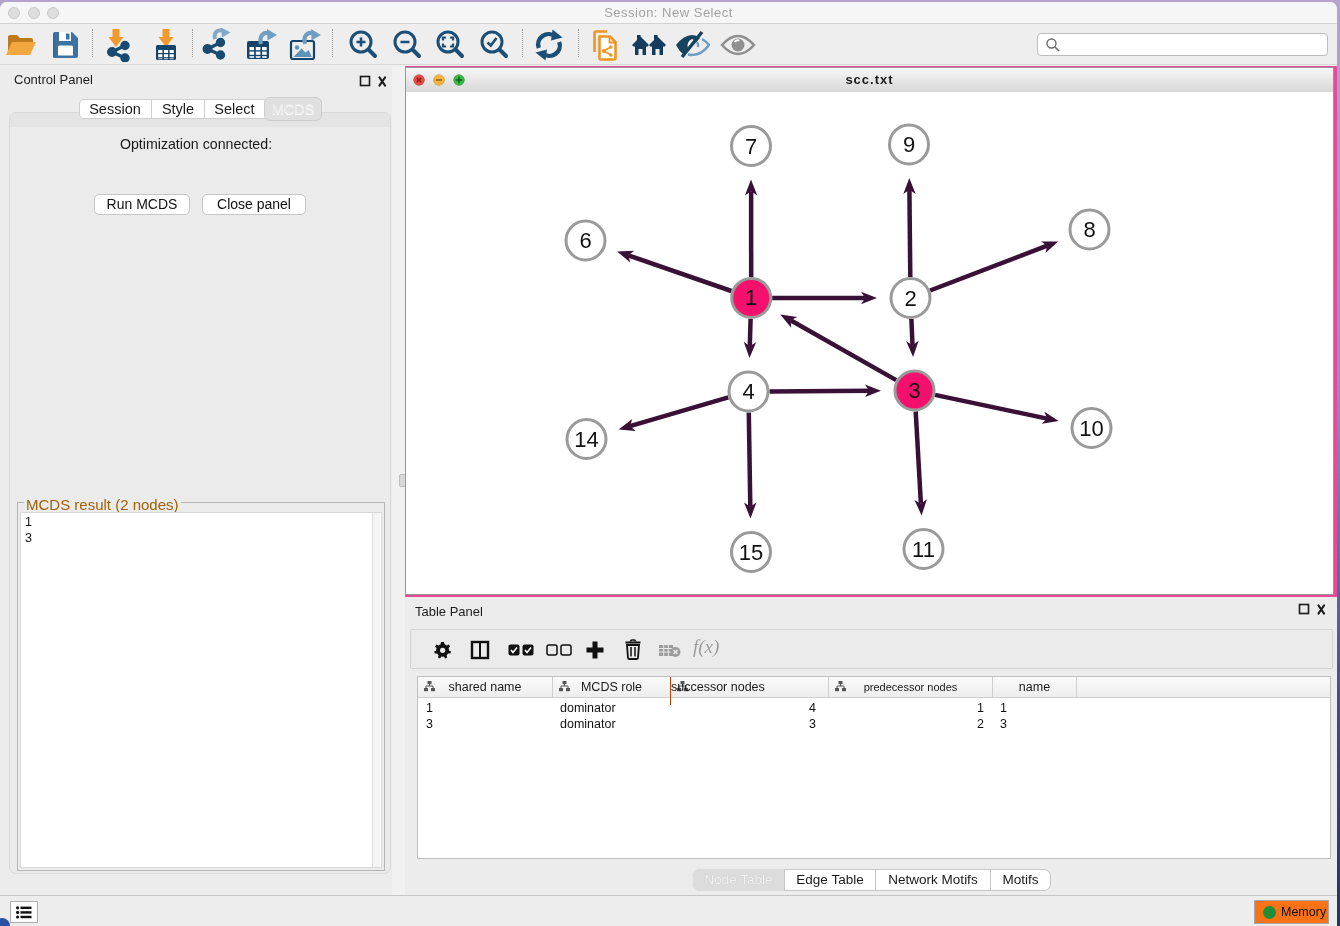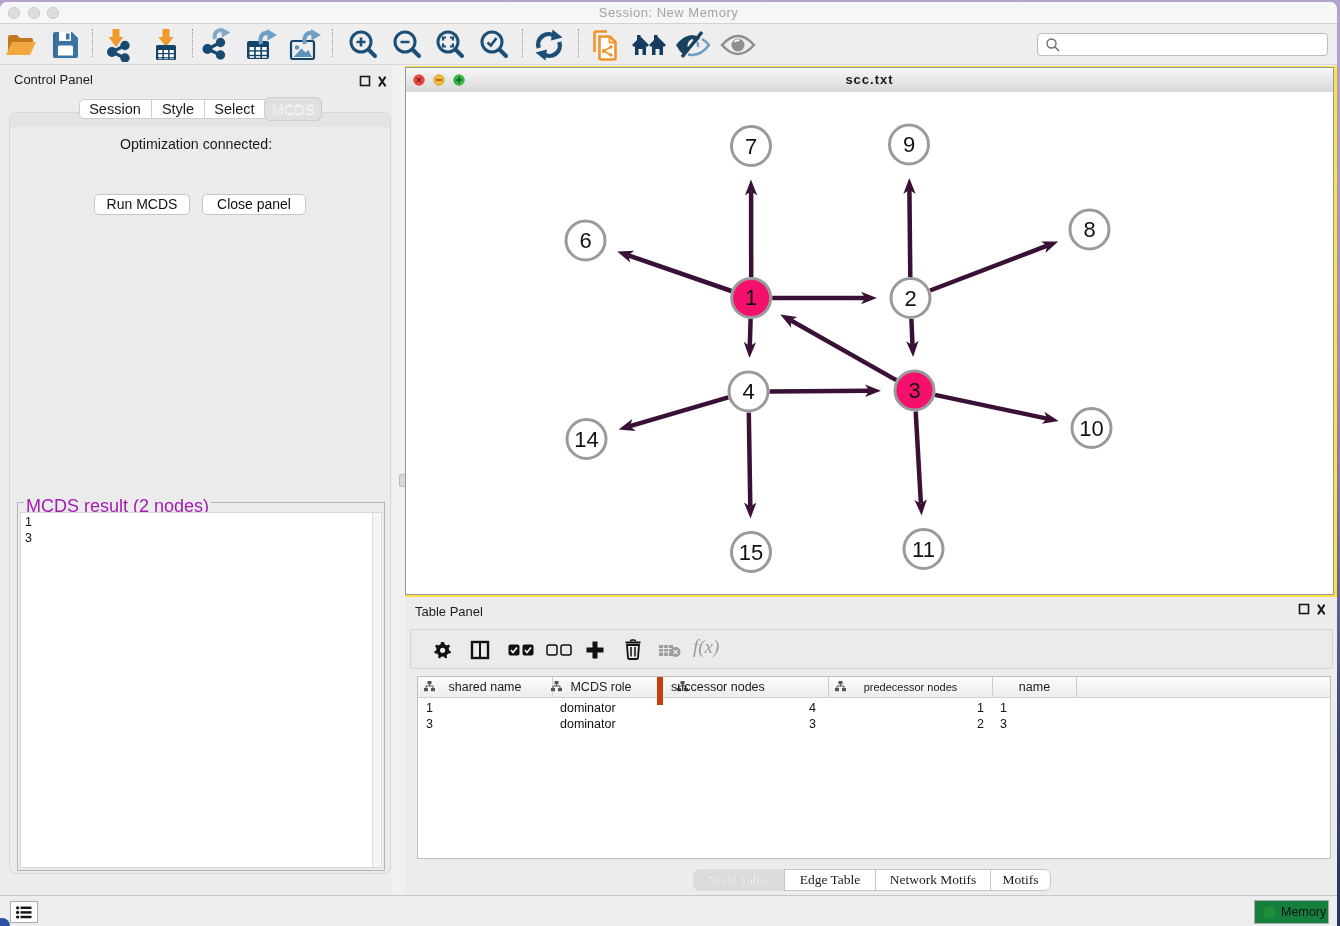--- a/index.html
+++ b/index.html
@@ -19,21 +19,21 @@
 #toolbar{position:absolute;left:0;top:22px;width:100%;height:40px;background:#eeeeee;
   border-bottom:1px solid #d8d8d8;}
 .ticon{position:absolute;top:4px;}
 .tsep{position:absolute;top:5px;height:28px;width:0;border-left:1px dotted #9a9a9a;}
 #searchbox{position:absolute;left:1037px;top:9px;width:289px;height:21px;background:#ffffff;
   border:1px solid #bcbcbc;border-radius:4px;}
 
 #controlpanel{position:absolute;left:0;top:64px;width:392px;height:829px;background:#ececec;}
 #cp-title{position:absolute;left:14px;top:6px;font-size:13px;color:#1d1d1d;}
 #splitter{position:absolute;left:392px;top:64px;width:13px;height:829px;background:#f1f1f1;}
-#rightside{position:absolute;left:405px;top:64px;width:932px;height:829px;background:#fde047;}
+#rightside{position:absolute;left:405px;top:64px;width:932px;height:829px;background:#ec4899;}
 
 #sccwin{position:absolute;left:0;top:1px;width:927px;height:526px;background:#ffffff;
   border:1px solid #979797;}
 #scc-titlebar{position:absolute;left:0;top:0;width:100%;height:24px;
   background:linear-gradient(180deg,#f7f7f7,#e9e9e9 45%,#d8d8d8);border-bottom:1px solid #ababab;}
 #scc-title{position:absolute;left:0;top:0;width:100%;text-align:center;font-size:13px;letter-spacing:1px;
   font-weight:bold;color:#1a1a1a;line-height:24px;}
 .mtl{position:absolute;top:6px;width:12px;height:12px;border-radius:50%;box-sizing:border-box;}
 #scc-canvas{position:absolute;left:0;top:24px;width:927px;height:502px;background:#ffffff;}
 
@@ -41,33 +41,33 @@
 #tp-title{position:absolute;left:10px;top:7px;font-size:13px;color:#1d1d1d;}
 #tp-toolbar{position:absolute;left:5px;top:32px;width:921px;height:38px;background:#ebebeb;
   border:1px solid #d4d4d4;border-radius:2px;}
 #tp-table{position:absolute;left:12px;top:79px;width:914px;height:183px;background:#ffffff;
   border:1px solid #bfbfbf;box-sizing:border-box;}
 
 #statusbar{position:absolute;left:0;top:893px;width:1337px;height:33px;background:#ededed;
   border-top:1px solid #c6c6c6;}
 .cptab{top:33px;height:20px;font-size:14.5px;line-height:20px;text-align:center;color:#1a1a1a;box-sizing:border-box;}
 .cpbtn{height:21px;background:#ffffff;border:1px solid #c6c6c6;border-radius:5px;box-sizing:border-box;font-size:14px;line-height:19px;text-align:center;color:#111;}
-.btab{top:272px;height:22px;font-size:13.5px;line-height:22px;text-align:center;color:#1a1a1a;box-sizing:border-box;font-family:Liberation Serif, serif;}
+.btab{top:272px;height:22px;font-size:13.5px;line-height:22px;text-align:center;color:#1a1a1a;box-sizing:border-box;}
 
 .abs{position:absolute;}
 </style>
 </head>
 <body>
 <div id="win">
 
 <div id="titlebar">
   <div class="tl" style="left:8px;"></div>
   <div class="tl" style="left:28px;"></div>
   <div class="tl" style="left:47px;"></div>
-  <div id="title-text">Session: New Memory</div>
+  <div id="title-text">Session: New Select</div>
 </div>
 
 <div id="toolbar">
 
   <svg class="ticon" style="left:4px;" width="34" height="34" viewBox="0 0 34 34">
     <path d="M4 26 L4 9 Q4 7 6 7 L13 7 L16 10 L27 10 Q29 10 29 12 L29 14 Z" fill="#bf7a1e"></path>
     <path d="M2 27 L8 14 L32 14 L26 27 Z" fill="#f2a73f"></path>
   </svg>
 
   <svg class="ticon" style="left:48px;" width="34" height="34" viewBox="0 0 34 34">
@@ -247,21 +247,21 @@
 
   <div class="abs" style="left:9px;top:46px;width:382px;height:762px;background:#ebebeb;border:1px solid #d8d8d8;border-radius:7px;box-sizing:border-box;">
     <div style="height:14px;background:#e4e4e4;border-radius:7px 7px 0 0;"></div>
   </div>
   <div class="abs" style="left:0;top:70px;width:392px;text-align:center;font-size:14.2px;color:#1a1a1a;">Optimization connected:</div>
 
   <div class="abs cpbtn" style="left:94px;top:128px;width:96px;">Run MCDS</div>
   <div class="abs cpbtn" style="left:202px;top:128px;width:104px;">Close panel</div>
 
   <div class="abs" style="left:17px;top:436px;width:368px;height:369px;border:1px solid #b5b5b5;box-sizing:border-box;">
-    <div style="position:absolute;left:6px;top:-7px;background:#ebebeb;padding:0 2px;font-size:18px;color:#a21caf;">MCDS result (2 nodes)</div>
+    <div style="position:absolute;left:6px;top:-7px;background:#ebebeb;padding:0 2px;font-size:15px;color:#a16207;">MCDS result (2 nodes)</div>
     <div style="position:absolute;left:2px;top:9px;right:2px;bottom:2px;background:#ffffff;border:1px solid #d8d8d8;">
       <div style="position:absolute;left:4px;top:1px;font-size:12.5px;line-height:16px;color:#111;">1<br>3</div>
       <div style="position:absolute;right:1px;top:0;bottom:0;width:7px;background:#f4f4f4;border-left:1px solid #e0e0e0;"></div>
     </div>
   </div>
 </div>
 <div id="splitter">
   <div class="abs" style="left:7px;top:408px;width:9px;height:11px;background:#d8d8d8;border:1px solid #bdbdbd;border-radius:2px;"></div>
 </div>
 
@@ -407,21 +407,21 @@
 <svg width="11" height="11" viewBox="0 0 11 11" style="position:absolute;left:6px;top:4px;">
               <g fill="#555">
                 <rect x="3.5" y="0" width="4" height="3.2"></rect>
                 <rect x="0" y="7" width="4" height="3.2"></rect>
                 <rect x="7" y="7" width="4" height="3.2"></rect>
               </g>
               <path d="M5.5 3 V5 M2 7 V5 H9 V7" stroke="#555" stroke-width="1" fill="none"></path>
             </svg>
 <div style="position:absolute;left:0;top:0;width:100%;text-align:center;font-size:12.5px;line-height:20px;color:#1a1a1a;">shared name</div>
           </div>
-<div style="position:absolute;left:127px;top:0;width:118px;height:28px;border-right:6px solid #c2410c;box-sizing:border-box;">
+<div style="position:absolute;left:135px;top:0;width:118px;height:28px;border-right:1px solid #c2410c;box-sizing:border-box;">
 <svg width="11" height="11" viewBox="0 0 11 11" style="position:absolute;left:6px;top:4px;">
               <g fill="#555">
                 <rect x="3.5" y="0" width="4" height="3.2"></rect>
                 <rect x="0" y="7" width="4" height="3.2"></rect>
                 <rect x="7" y="7" width="4" height="3.2"></rect>
               </g>
               <path d="M5.5 3 V5 M2 7 V5 H9 V7" stroke="#555" stroke-width="1" fill="none"></path>
             </svg>
 <div style="position:absolute;left:0;top:0;width:100%;text-align:center;font-size:12.5px;line-height:20px;color:#1a1a1a;">MCDS role</div>
           </div>
@@ -476,19 +476,19 @@
       <g fill="#111">
             <circle cx="1.6" cy="1.8" r="1.6"></circle>
             <circle cx="1.6" cy="6.4" r="1.6"></circle>
             <circle cx="1.6" cy="11" r="1.6"></circle>
       <rect x="4.5" y="0.6" width="11" height="2.4"></rect>
             <rect x="4.5" y="5.2" width="11" height="2.4"></rect>
             <rect x="4.5" y="9.8" width="11" height="2.4"></rect>
           </g>
     </svg>
   </div>
-  <div class="abs" style="left:1254px;top:4px;width:75px;height:24px;background:#15803d;border:1px solid #a9a9a9;box-sizing:border-box;">
+  <div class="abs" style="left:1254px;top:4px;width:75px;height:24px;background:#f97316;border:1px solid #a9a9a9;box-sizing:border-box;">
     <div style="position:absolute;left:8px;top:5px;width:13px;height:13px;border-radius:50%;background:#1e8e3a;"></div>
     <div style="position:absolute;left:26px;top:0;font-size:12.5px;line-height:22px;color:#111;">Memory</div>
   </div>
 </div>
   <div class="abs" style="left:-6px;top:916px;width:16px;height:16px;border-radius:50%;background:#2a51a3;"></div>
 </div>
 
 </body></html>

